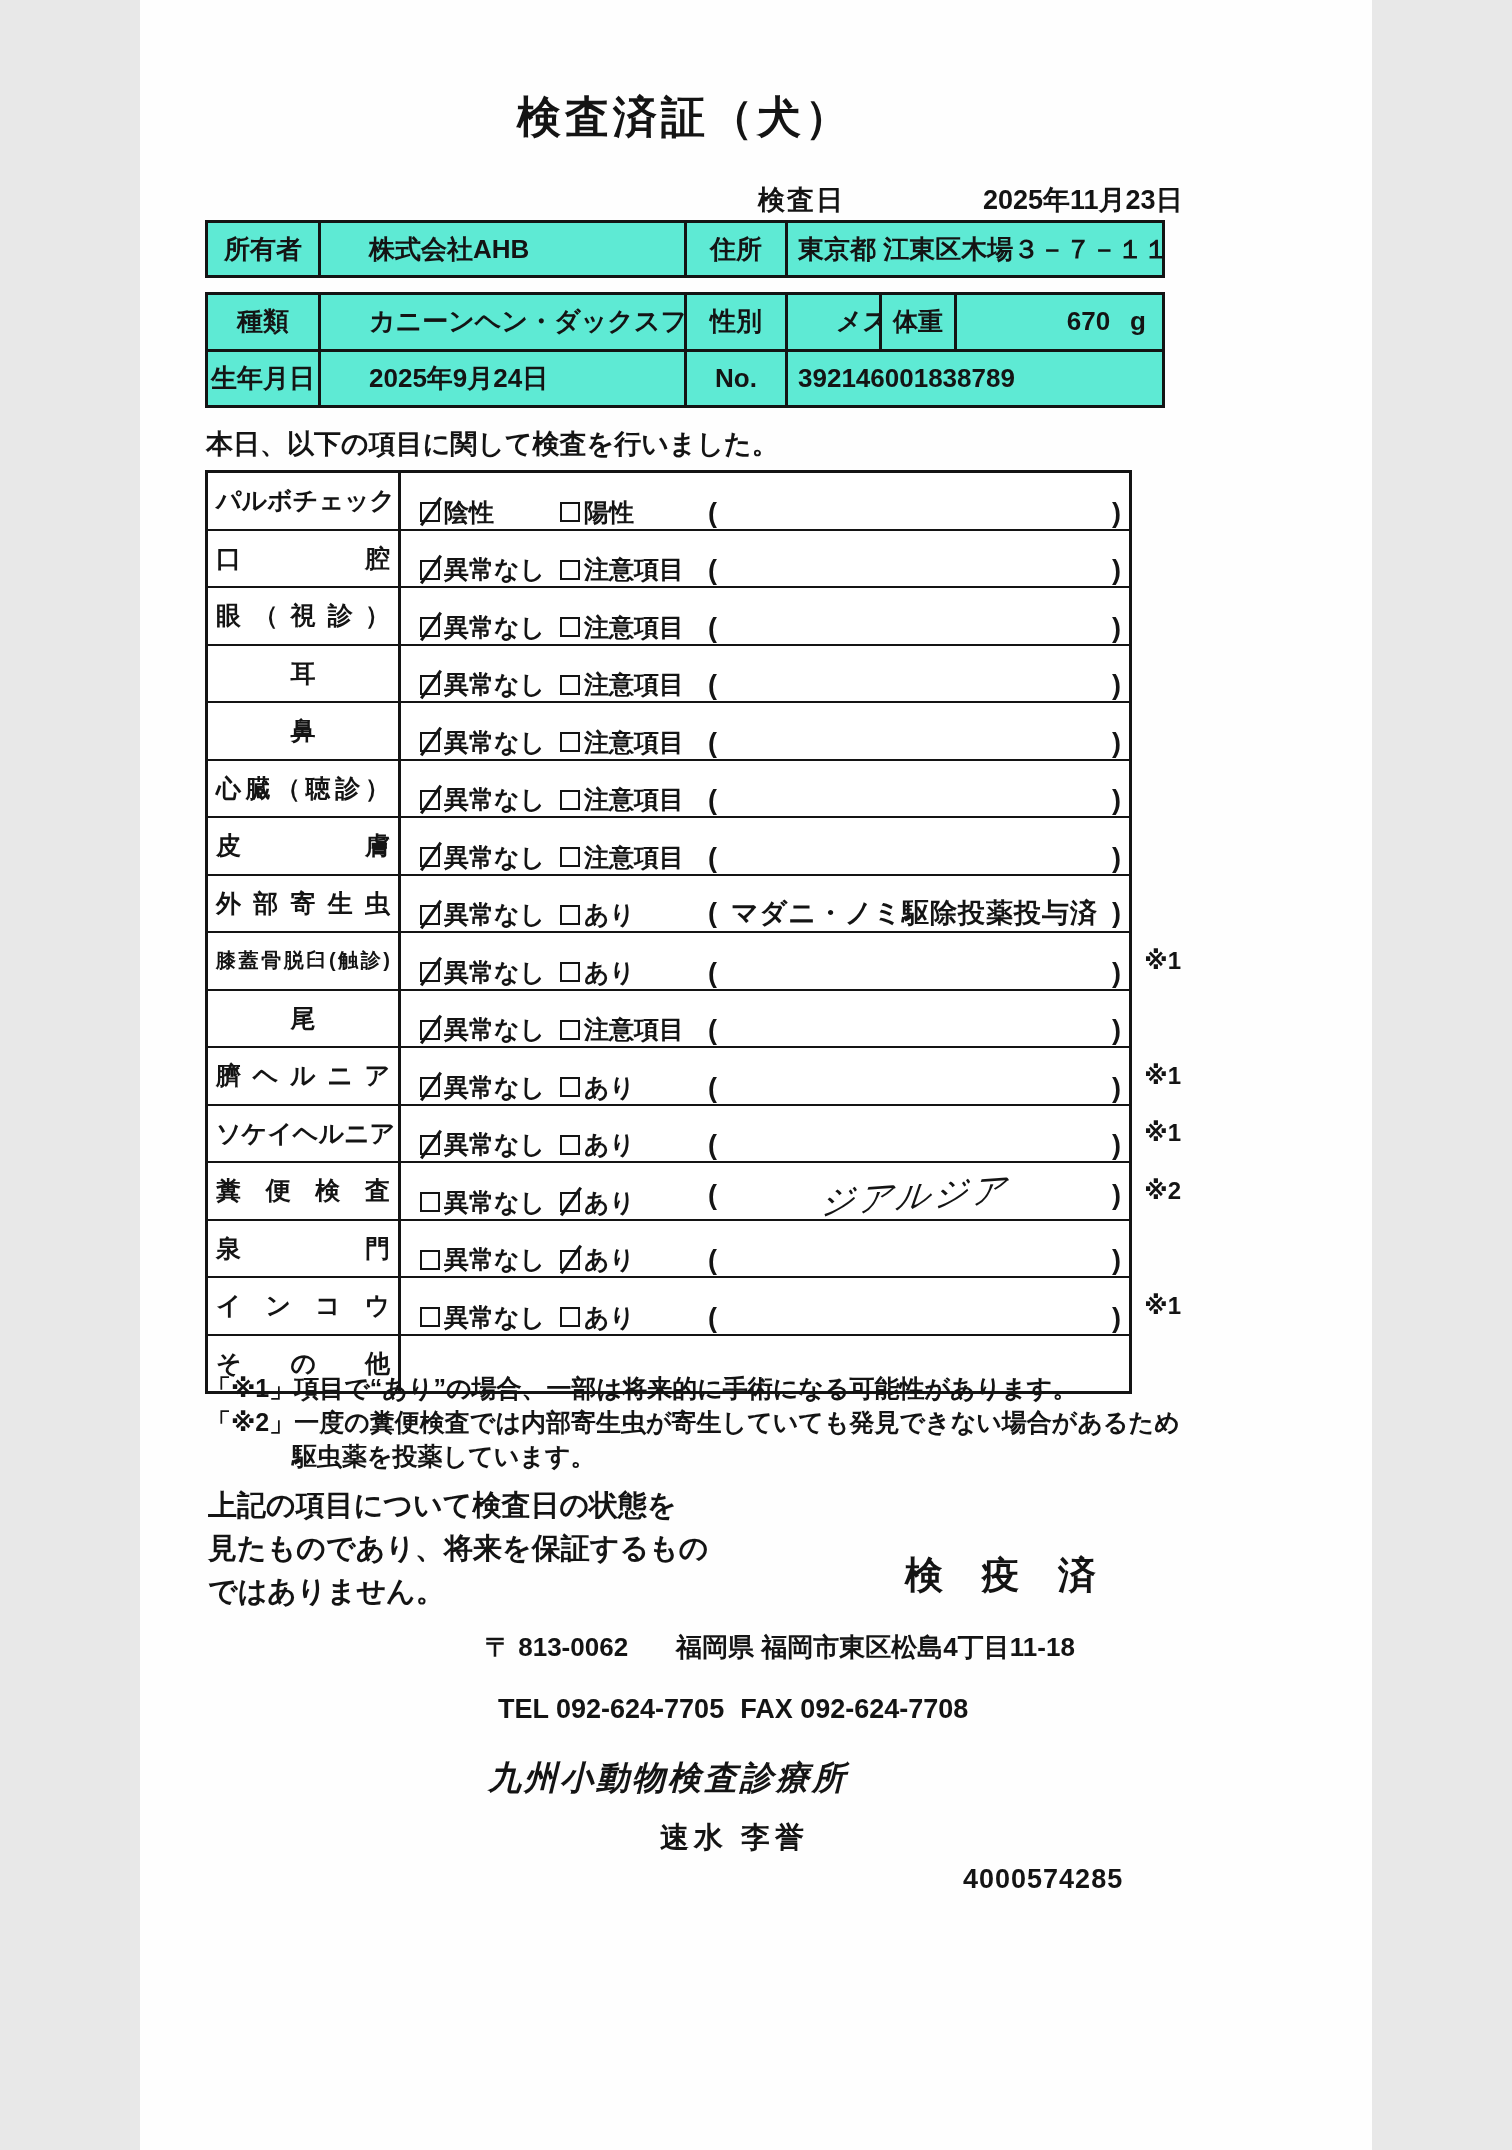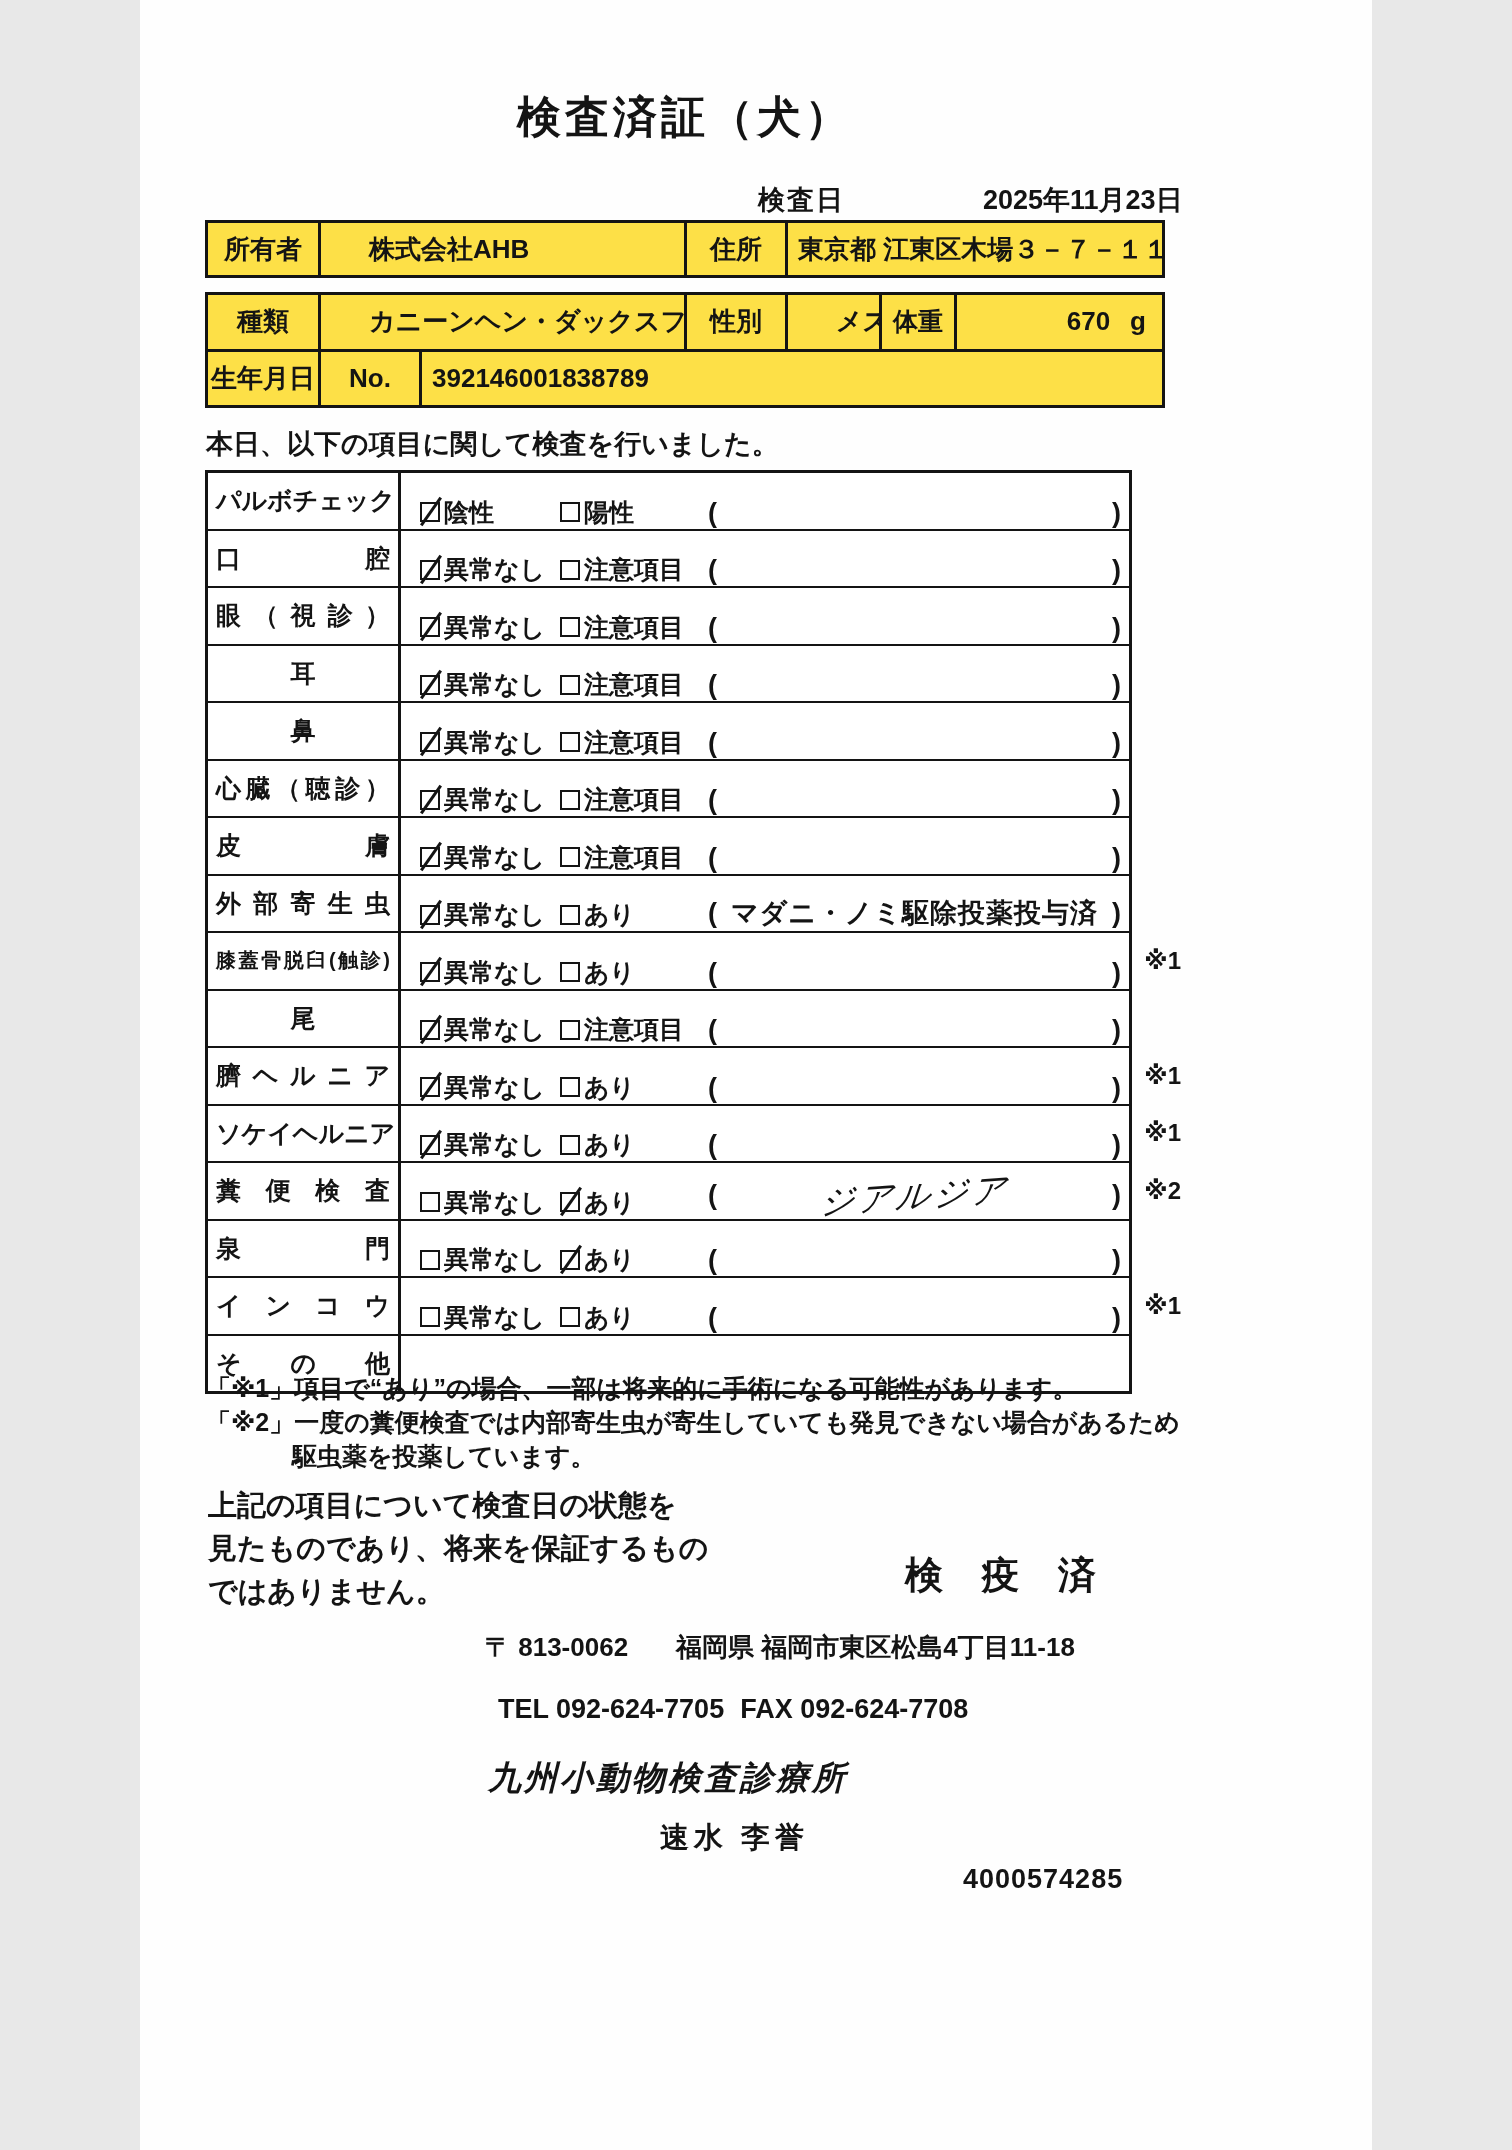--- a/index.html
+++ b/index.html
@@ -8,21 +8,21 @@
     font-family:"Liberation Sans","DejaVu Sans",sans-serif; color:#141414;
     overflow:hidden; margin:0 auto;
   }
   .abs{position:absolute;}
   .doc-title{left:65px; top:88px; width:960px; text-align:center;
     font-size:44px; font-weight:800; letter-spacing:4px;}
   .examdate-label{left:618px; top:182px; font-size:27px; font-weight:700; letter-spacing:2px;}
   .examdate-value{left:843px; top:182px; font-size:27px; font-weight:700;}
 
   
-  .itable{left:65px; border:3px solid #141414; box-sizing:border-box; display:flex; flex-direction:column; background:#fde047;}
+  .itable{left:65px; border:3px solid #141414; box-sizing:border-box; display:flex; flex-direction:column; background:#5eead4;}
   .t1{top:220px; width:960px; height:58px;}
   .t2{top:292px; width:960px; height:116px;}
   .irow{display:flex; flex:1; min-height:0;}
   .irow + .irow{border-top:3px solid #141414;}
   .ic{display:flex; align-items:center; box-sizing:border-box; font-size:26px; font-weight:700;
       padding:0 10px; white-space:nowrap; overflow:hidden;}
   .ic.rb{border-right:3px solid #141414;padding-left:48px;}
   .ic.center{justify-content:center; padding:0;}
   .w-lab{width:113px; flex:none;}
   .w-val{width:366px; flex:none;}
@@ -99,20 +99,21 @@
       <div class="ic rb w-lab2 center">性別</div>
       <div class="ic rb w-sex">メス</div>
       <div class="ic rb w-wlab center">体重</div>
       <div class="ic w-rest weight-cell">
         <span>670</span>
         <span>g</span>
       </div>
     </div>
     <div class="irow">
       <div class="ic rb w-lab center">生年月日</div>
+      <div class="ic rb w-val">2025年9月24日</div>
       <div class="ic rb w-lab2 center">No.</div>
       <div class="ic w-rest">392146001838789</div>
     </div>
   </div>
 
   <div class="abs intro">本日、以下の項目に関して検査を行いました。</div>
 
   <div class="abs etable">
       <div class="erow">
         <div class="elabel">

